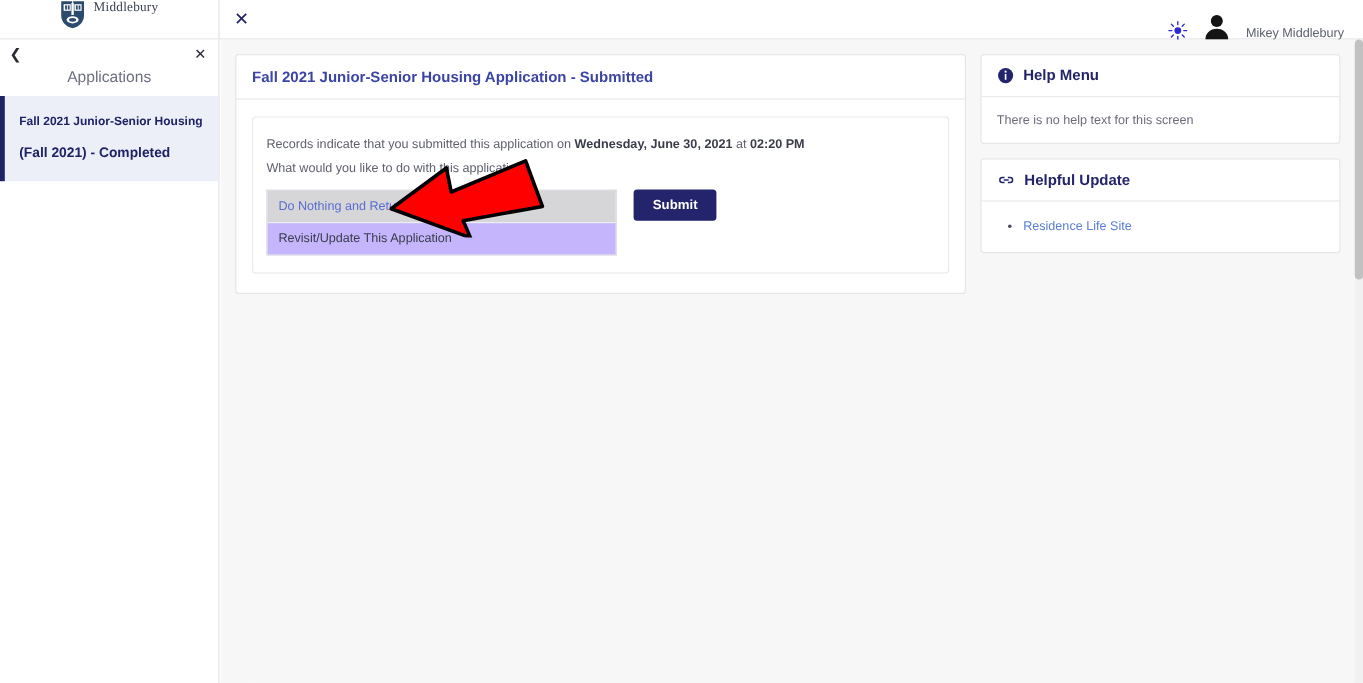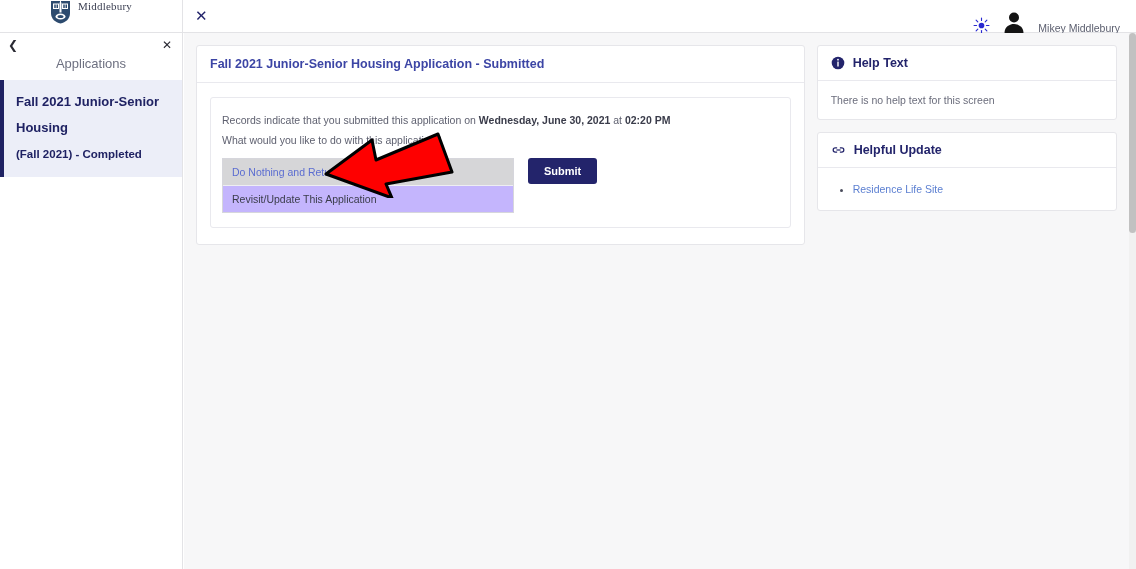--- a/index.html
+++ b/index.html
@@ -61,21 +61,21 @@
     text-align: center; font-size: 13px; color: #6d7080;
     padding: 5px 0 9px 0;
   }
   .sb-item {
     border-left: 4px solid #1f2263;
     background: #eceef8;
     padding: 9px 10px 10px 12px;
     cursor: pointer;
   }
   .sb-item-title {
-    font-size: 13px; font-weight: bold; color: #1f2263;
+    font-size: 10px; font-weight: bold; color: #1f2263;
     line-height: 26px;
   }
   .sb-item-sub {
     font-size: 11.5px; font-weight: bold; color: #1f2263;
     line-height: 26px;
   }
 
   
   .main {
     position: absolute; top: 33px; left: 184px;
@@ -241,21 +241,21 @@
     </div>
 
     <div class="right-col">
       <div class="card">
         <div class="rc-header">
           <svg width="14" height="14" viewBox="0 0 20 20">
             <circle cx="10" cy="10" r="9" fill="#23246b"></circle>
             <rect x="9" y="8" width="2" height="7" fill="#ffffff"></rect>
             <circle cx="10" cy="5.3" r="1.3" fill="#ffffff"></circle>
           </svg>
-          <span>Help Text</span>
+          <span>Help Menu</span>
         </div>
         <div class="rc-body">There is no help text for this screen</div>
       </div>
 
       <div class="rc-gap"></div>
 
       <div class="card">
         <div class="rc-header">
           <svg width="15" height="14" viewBox="0 0 22 14">
             <g fill="none" stroke="#23246b" stroke-width="1.8">

